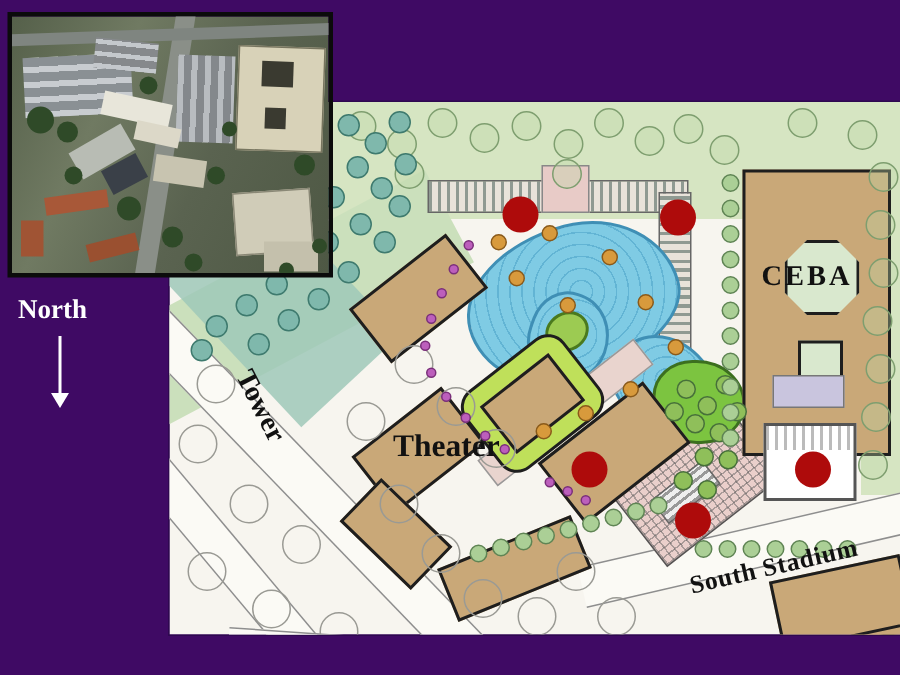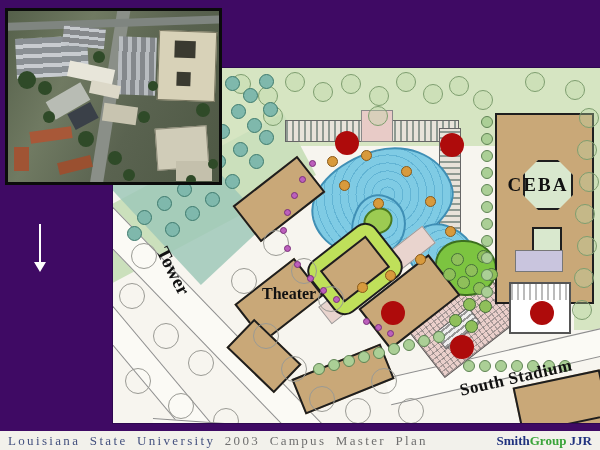--- a/index.html
+++ b/index.html
@@ -111,21 +111,21 @@
   .t-teal{width:15px;height:15px;background:#7FB8AC;border:1px solid #3E7A6E;}
   .t-core{width:13px;height:13px;background:#8FBF5A;border:1px solid #47703A;}
   .t-orange{width:11px;height:11px;background:#D89A3C;border:1px solid #8A5A1A;}
   .dot-hedge{width:12px;height:12px;background:#ABCF96;border:1px solid #5F8454;}
   .dot-flower{width:7px;height:7px;background:#BC5FBC;border:1px solid #7A2F7A;}
 
   .red-marker{position:absolute;width:24px;height:24px;border-radius:50%;transform:translate(-50%,-50%);z-index:40;}
 
   .map-label{position:absolute;color:#111;font-weight:bold;z-index:35;white-space:nowrap;}
   .lbl-ceba{left:382px;top:106px;width:86px;text-align:center;font-size:19px;letter-spacing:2px;}
-  .lbl-theater{left:149px;top:217px;font-size:16px;}
+  .lbl-theater{left:149px;top:217px;font-size:21px;}
   .lbl-tower{left:17px;top:192px;width:86px;text-align:center;font-size:19px;transform:rotate(63deg);}
   .lbl-stadium{left:328px;top:300px;width:150px;text-align:center;font-size:17px;transform:rotate(-13deg);letter-spacing:0.5px;}
 
   
   .footer{position:absolute;left:0;top:431px;width:600px;height:19px;background:#F2F1EB;
           display:flex;align-items:center;justify-content:space-between;padding:0 8px;box-sizing:border-box;z-index:50;}
   .f-left{font-size:13px;letter-spacing:0.18em;word-spacing:0.3em;}
   .f-lsu{color:#44517F;}
   .f-plan{color:#6F6F6F;}
   .f-logo{font-size:13px;font-weight:bold;letter-spacing:0;}
@@ -345,27 +345,19 @@
         <div style="position: absolute; border-radius: 50%; background: rgb(47, 74, 40); left: 140px; top: 70px; width: 10px; height: 10px;"></div>
         <div style="position: absolute; border-radius: 50%; background: rgb(47, 74, 40); left: 188px; top: 92px; width: 14px; height: 14px;"></div>
         <div style="position: absolute; border-radius: 50%; background: rgb(47, 74, 40); left: 115px; top: 158px; width: 12px; height: 12px;"></div>
         <div style="position: absolute; border-radius: 50%; background: rgb(47, 74, 40); left: 35px; top: 100px; width: 12px; height: 12px;"></div>
         <div style="position: absolute; border-radius: 50%; background: rgb(47, 74, 40); left: 200px; top: 148px; width: 10px; height: 10px;"></div>
         <div style="position: absolute; border-radius: 50%; background: rgb(47, 74, 40); left: 178px; top: 164px; width: 10px; height: 10px;"></div>
       </div>
   </div>
 
   <div class="north">
+    <div class="txt">North</div>
     <div class="stem"></div>
     <div class="head"></div>
   </div>
 
-  <div class="footer">
-    <div class="f-left">
-      <span class="f-lsu">Louisiana State University</span>
-      <span class="f-plan">2003 Campus Master Plan</span>
-    </div>
-    <div class="f-logo">
-      <span class="f-smith">Smith</span><span class="f-group">Group</span><span class="f-jjr"> JJR</span>
-    </div>
-  </div>
 
 </div>
 
 </body></html>

